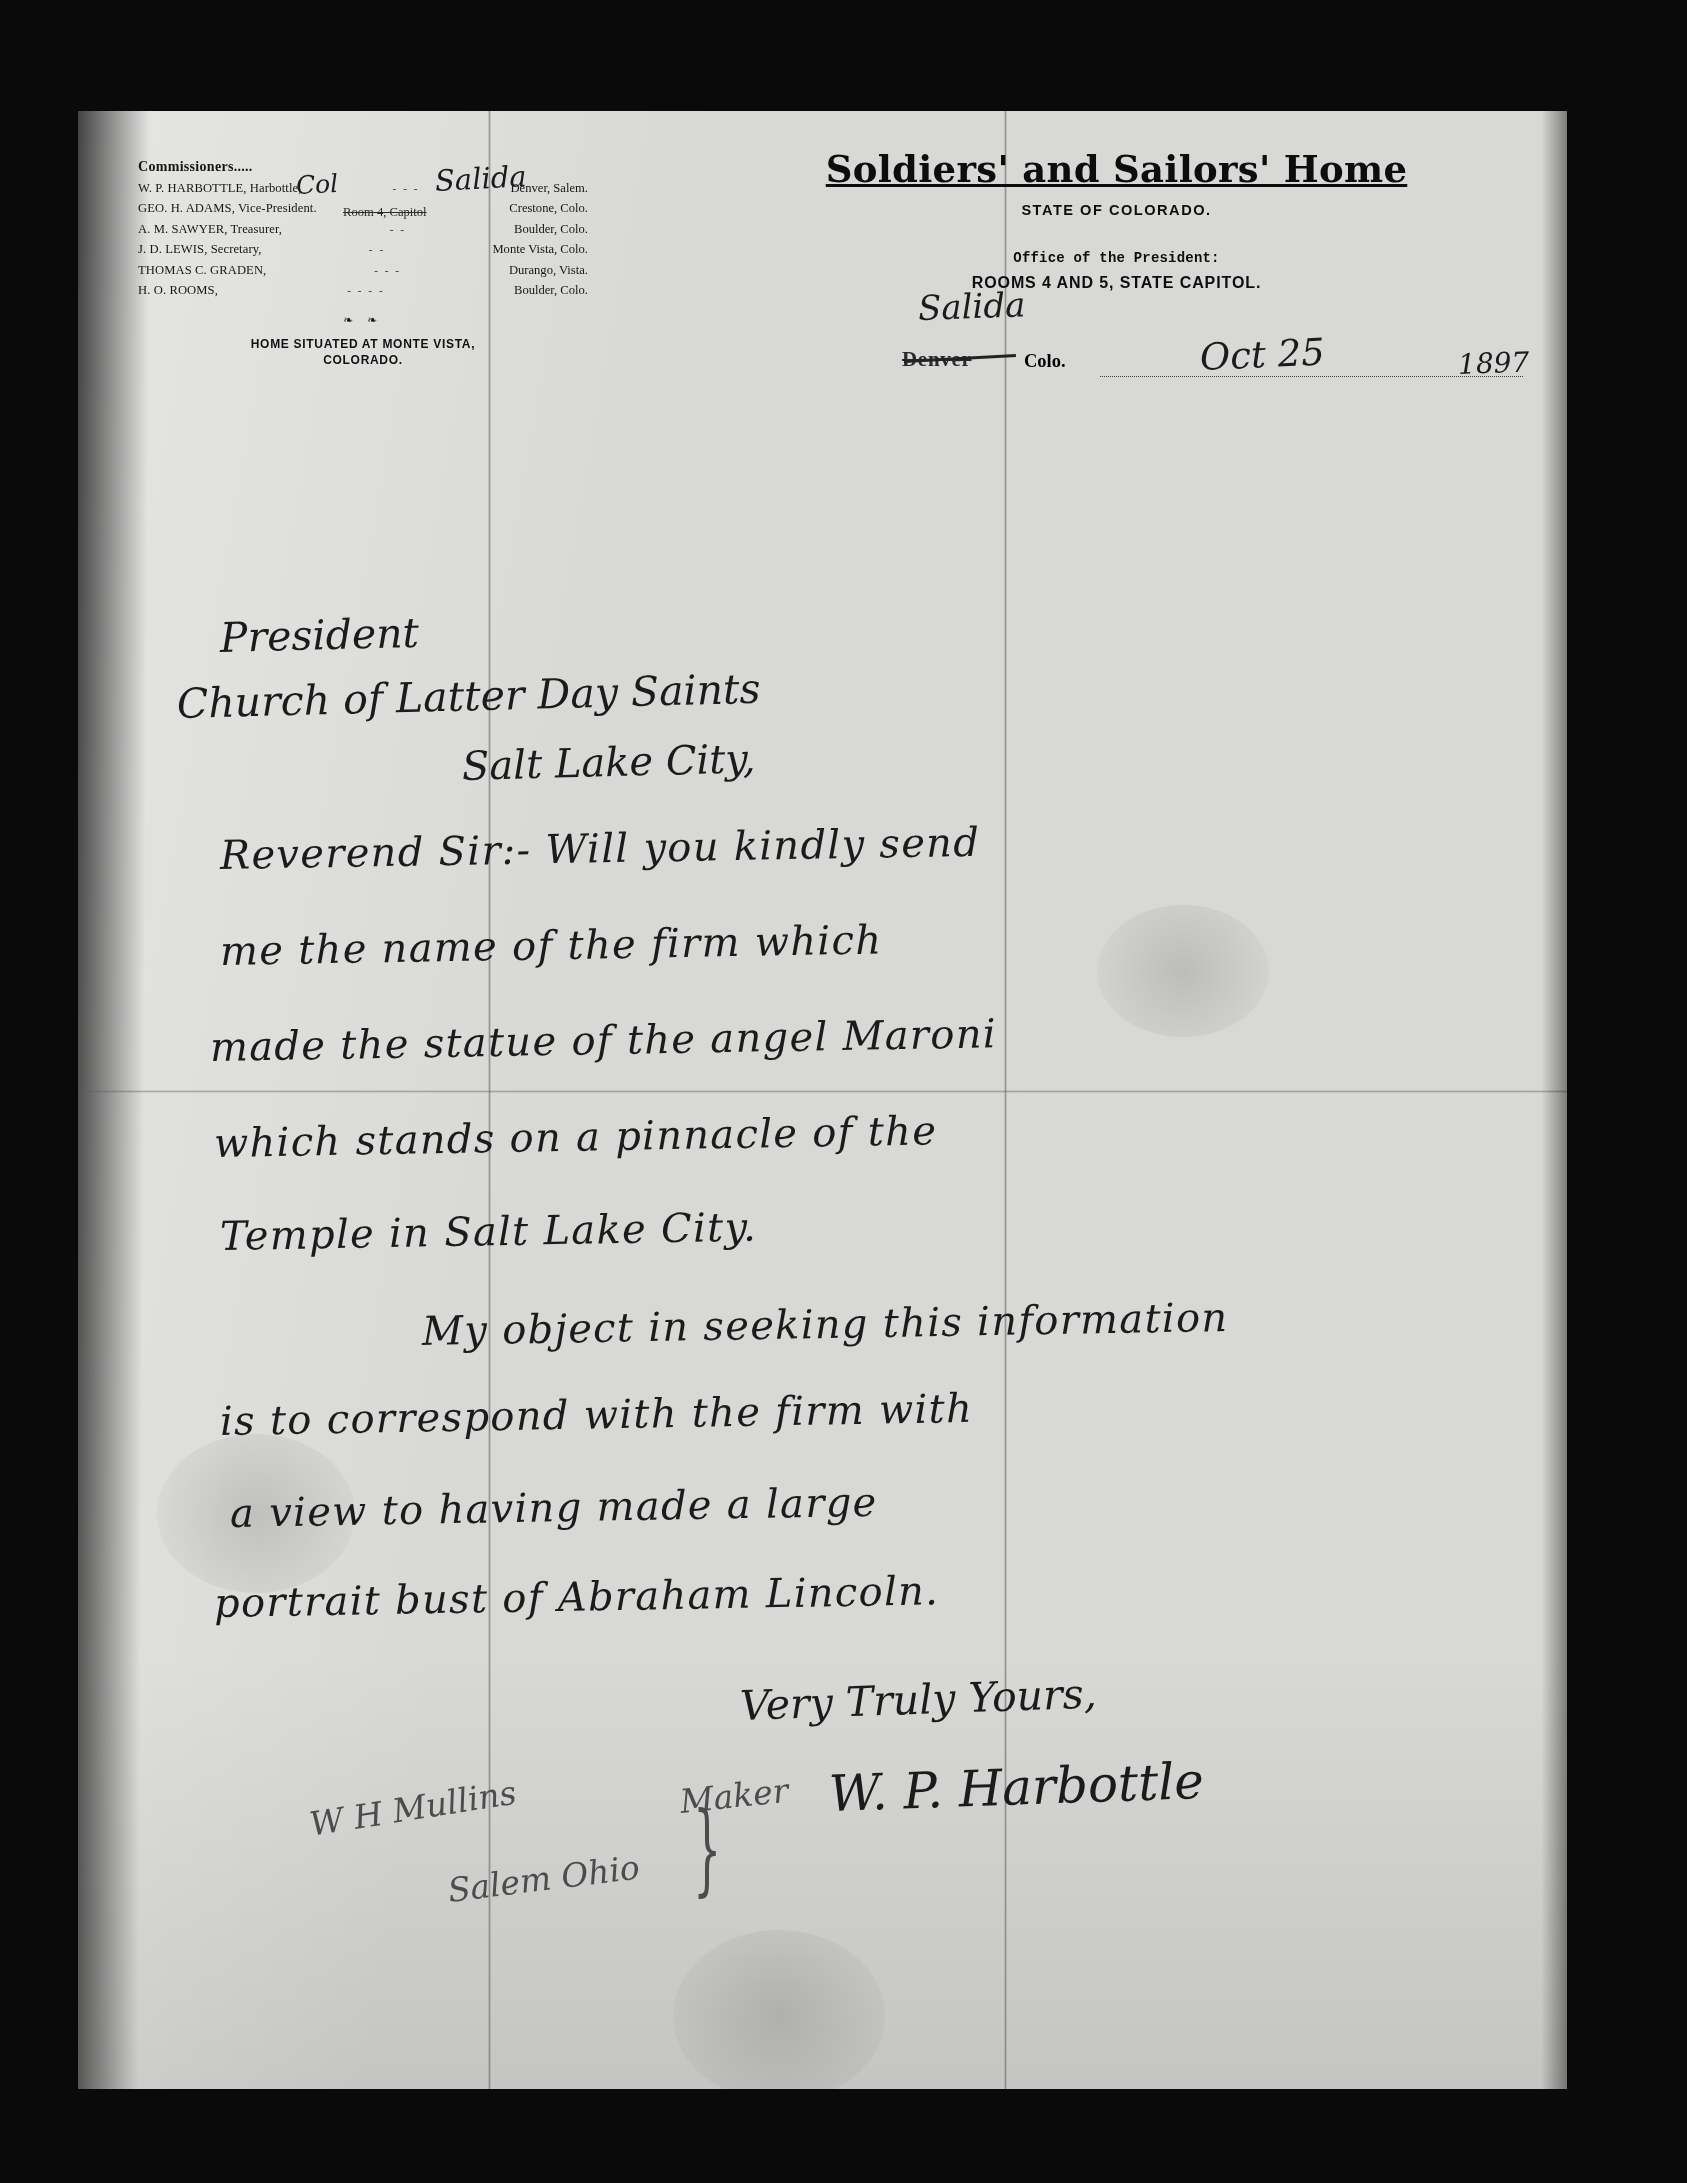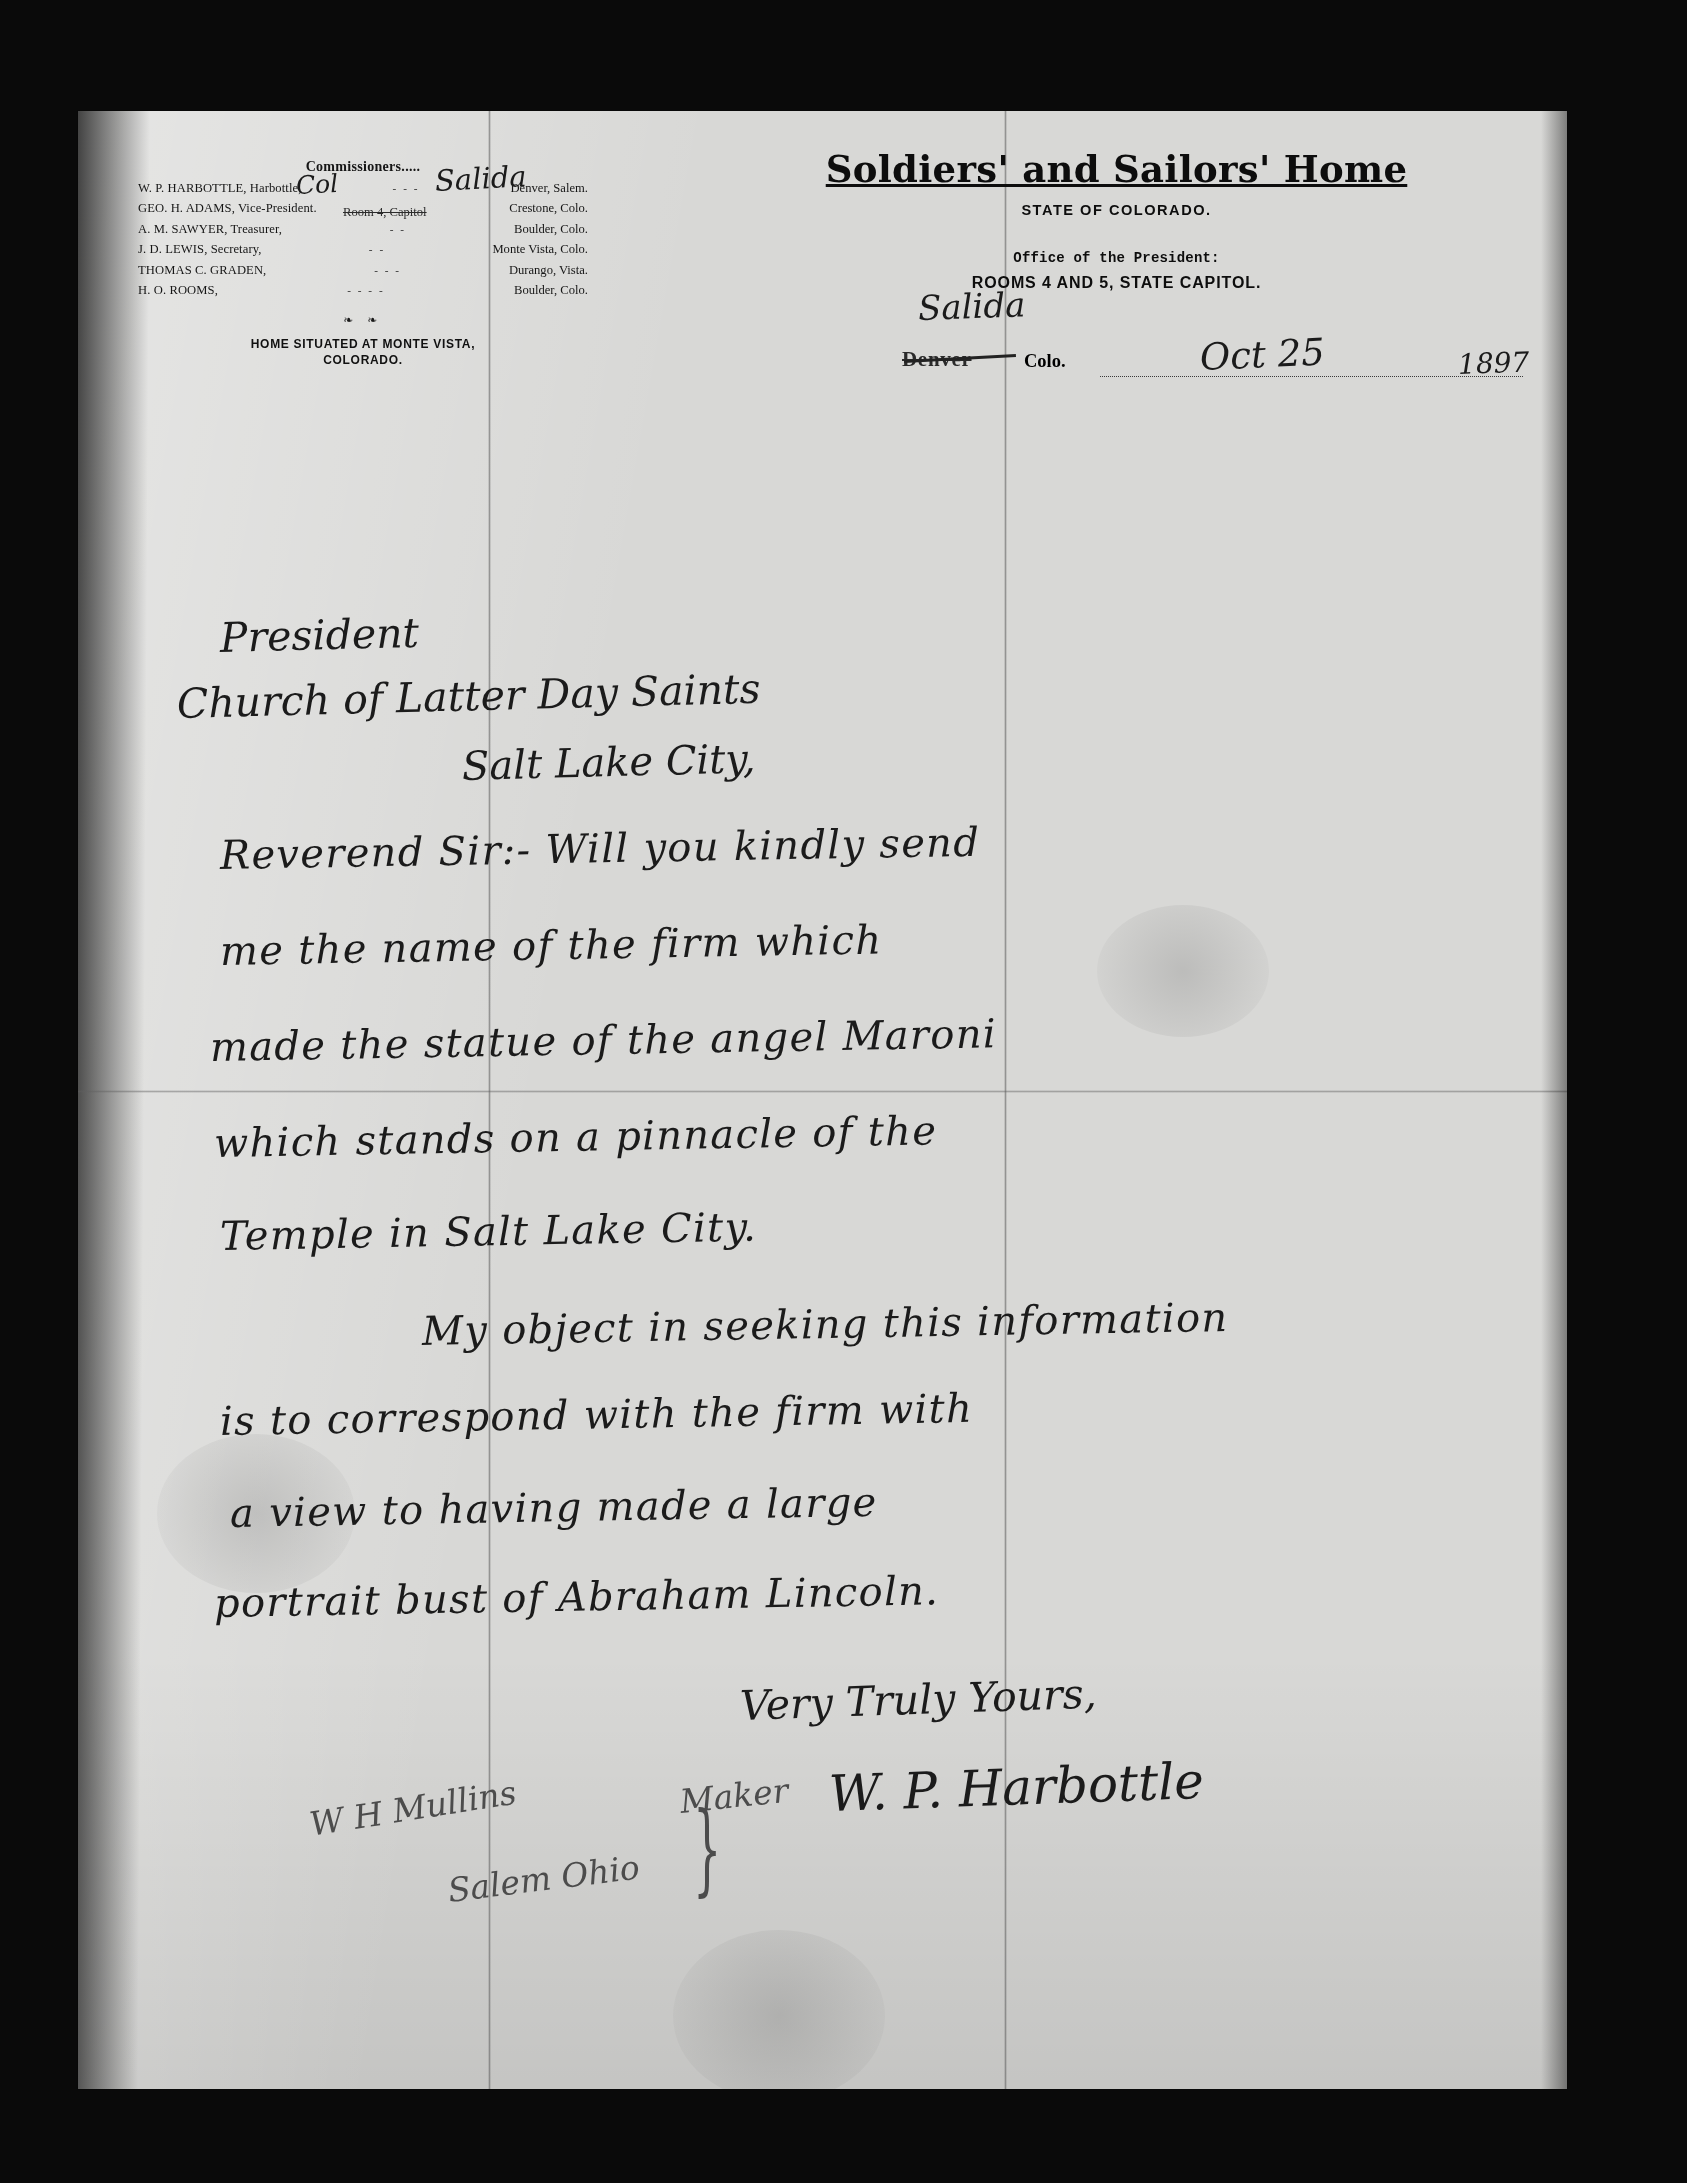--- a/index.html
+++ b/index.html
@@ -84,21 +84,21 @@
   }
 
   .commissioners {
     position: absolute;
     left: 60px;
     top: 48px;
     width: 450px;
     color: #161616;
   }
   .commissioners-title {
-    text-align: center;
+    text-align: left;
     font-size: 14px;
     font-weight: bold;
     letter-spacing: 0.3px;
     margin-bottom: 2.6px;
     font-family: "Liberation Serif", serif;
   }
   .comm-list {
     margin: 0;
     padding: 0;
     list-style: none;

